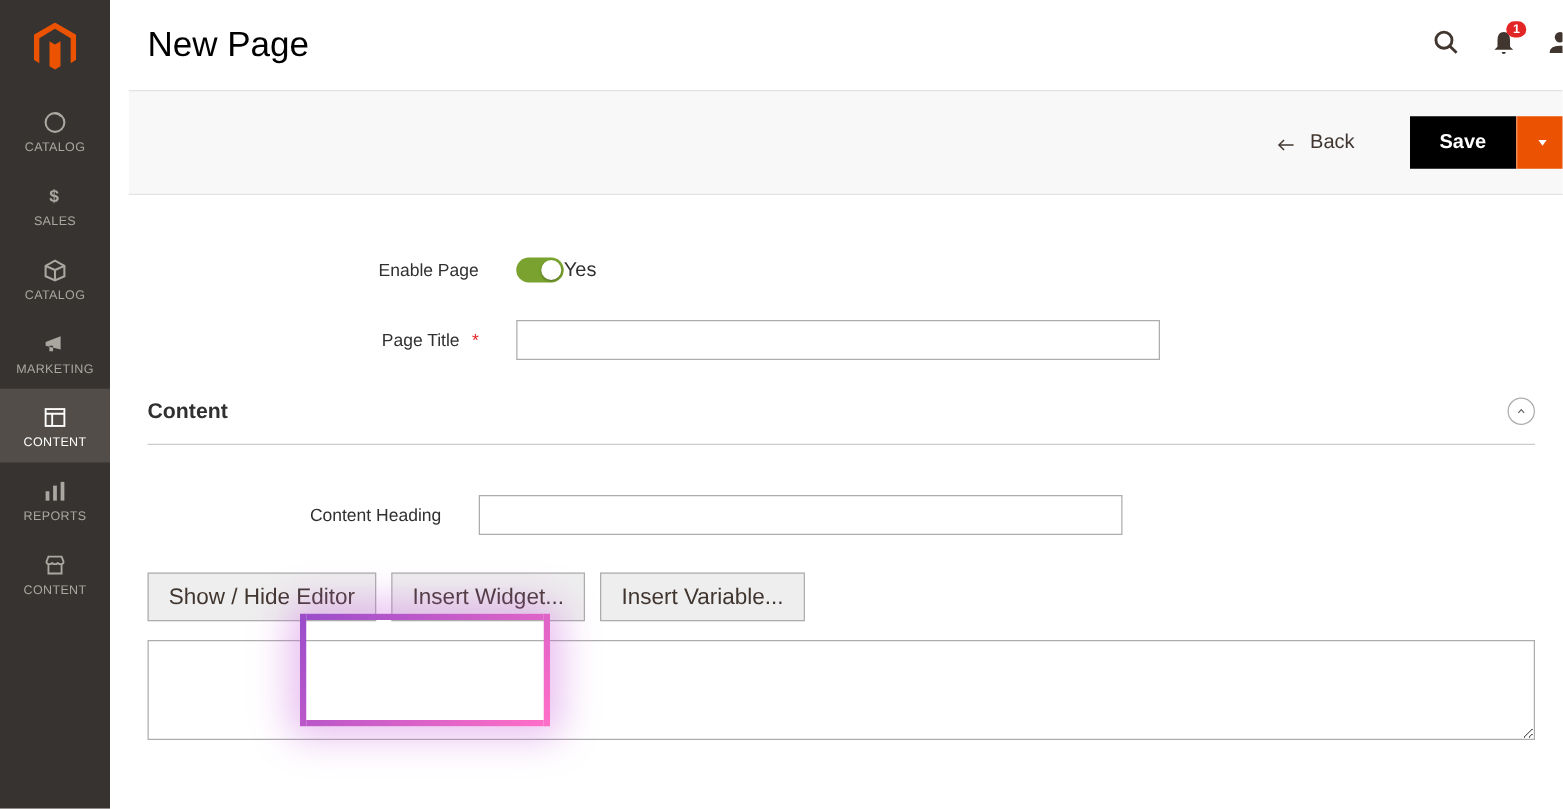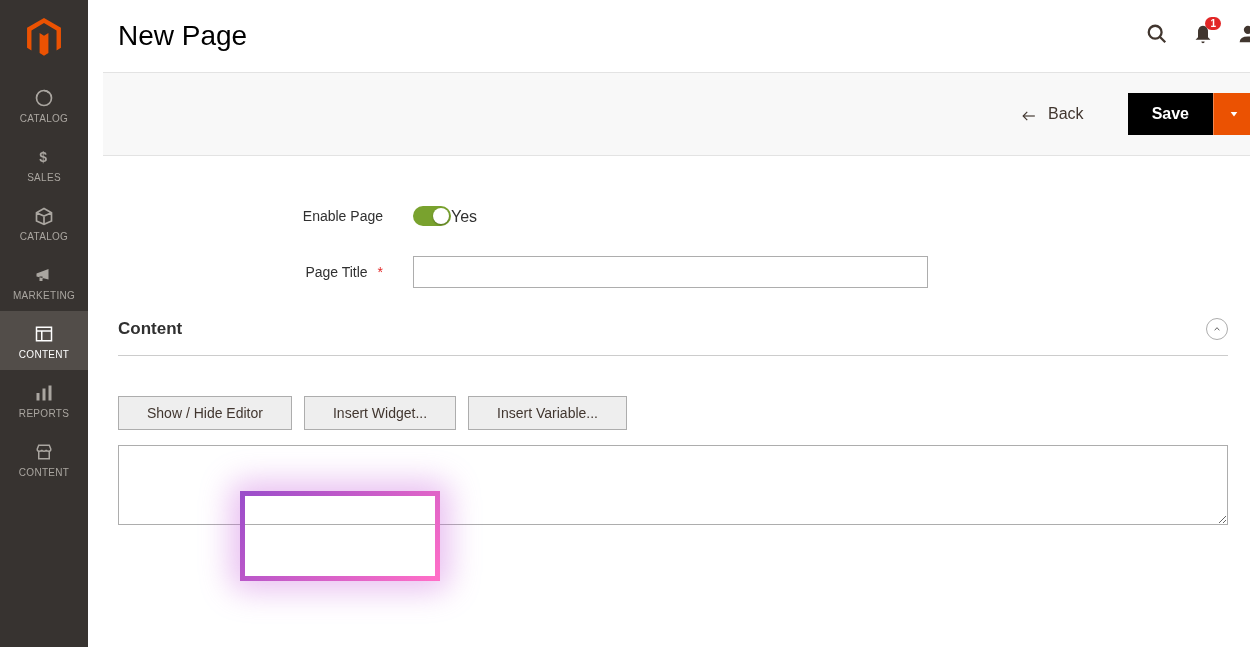--- a/index.html
+++ b/index.html
@@ -28,21 +28,21 @@
 .req { color: #e22626; margin-left: 6px; }
 .toggle-wrap { display: flex; align-items: flex-end; }
 .toggle { width: 38px; height: 20px; background: #79a22e; border-radius: 10px; position: relative; cursor: pointer; }
 .toggle-knob { width: 16px; height: 16px; background: #fff; border-radius: 50%; position: absolute; top: 2px; right: 2px; box-shadow: 0 1px 2px rgba(0,0,0,0.3); }
 .text-input { width: 515px; height: 32px; border: 1px solid #adadad; padding: 0 8px; font-size: 14px; }
 .section { margin: 25px 30px 0 0; }
 .section-header { display: flex; align-items: center; justify-content: space-between; padding: 0 0 15px 0; border-bottom: 1px solid #ccc; cursor: pointer; margin-bottom: 40px; }
 .section-title { font-size: 17px; font-weight: 600; color: #303030; }
 .collapse-ind { width: 22px; height: 22px; border: 1px solid #adadad; border-radius: 50%; display: flex; align-items: center; justify-content: center; }
 .editor-btns { display: flex; gap: 12px; margin-bottom: 15px; }
-.ed-btn { background: #eee; border: 1px solid #adadad; padding: 8px 28px; font-size: 14px; color: #41362f; cursor: pointer; }
+.ed-btn { background: #eee; border: 1px solid #adadad; padding: 8px 16px; font-size: 18px; color: #41362f; cursor: pointer; }
 .editor-box { border: 1px solid #adadad; width: 1110px; height: 80px; }
 .highlight { position: absolute; border: 5px solid; border-image: linear-gradient(135deg, #9b4dca, #ff6ec7) 1; box-shadow: 0 0 30px 10px rgba(200,100,220,0.4); pointer-events: none; border-radius: 6px; }
 </style>
 </head>
 <body>
 
 <div class="sidebar">
   <div class="logo">
     <svg viewBox="0 0 100 118">
         <path fill="#eb5202" d="M50 0 L100 29 L100 88 L87 96 L87 37 L50 15 L13 37 L13 96 L0 88 L0 29 Z M37 44 L37 103 L50 111 L63 103 L63 44 L50 52 Z"></path>
@@ -174,20 +174,24 @@
 
     <div class="section">
       <div class="section-header">
         <span class="section-title">Content</span>
         <span class="collapse-ind">
           <svg width="10" height="8" viewBox="0 0 24 24" fill="none" stroke="#666" stroke-width="3">
               <polyline points="5 16 12 8 19 16"></polyline>
             </svg>
         </span>
       </div>
+      <div class="form-row">
+        <div class="form-label" style="width:265px">Content Heading</div>
+        <input class="text-input" value="" style="">
+      </div>
       <div class="editor-btns">
         <button class="ed-btn">Show / Hide Editor</button>
         <button class="ed-btn">Insert Widget...</button>
         <button class="ed-btn">Insert Variable...</button>
       </div>
       <textarea class="editor-box" value="" style=""></textarea>
     </div>
   </div>
 </div>
 

